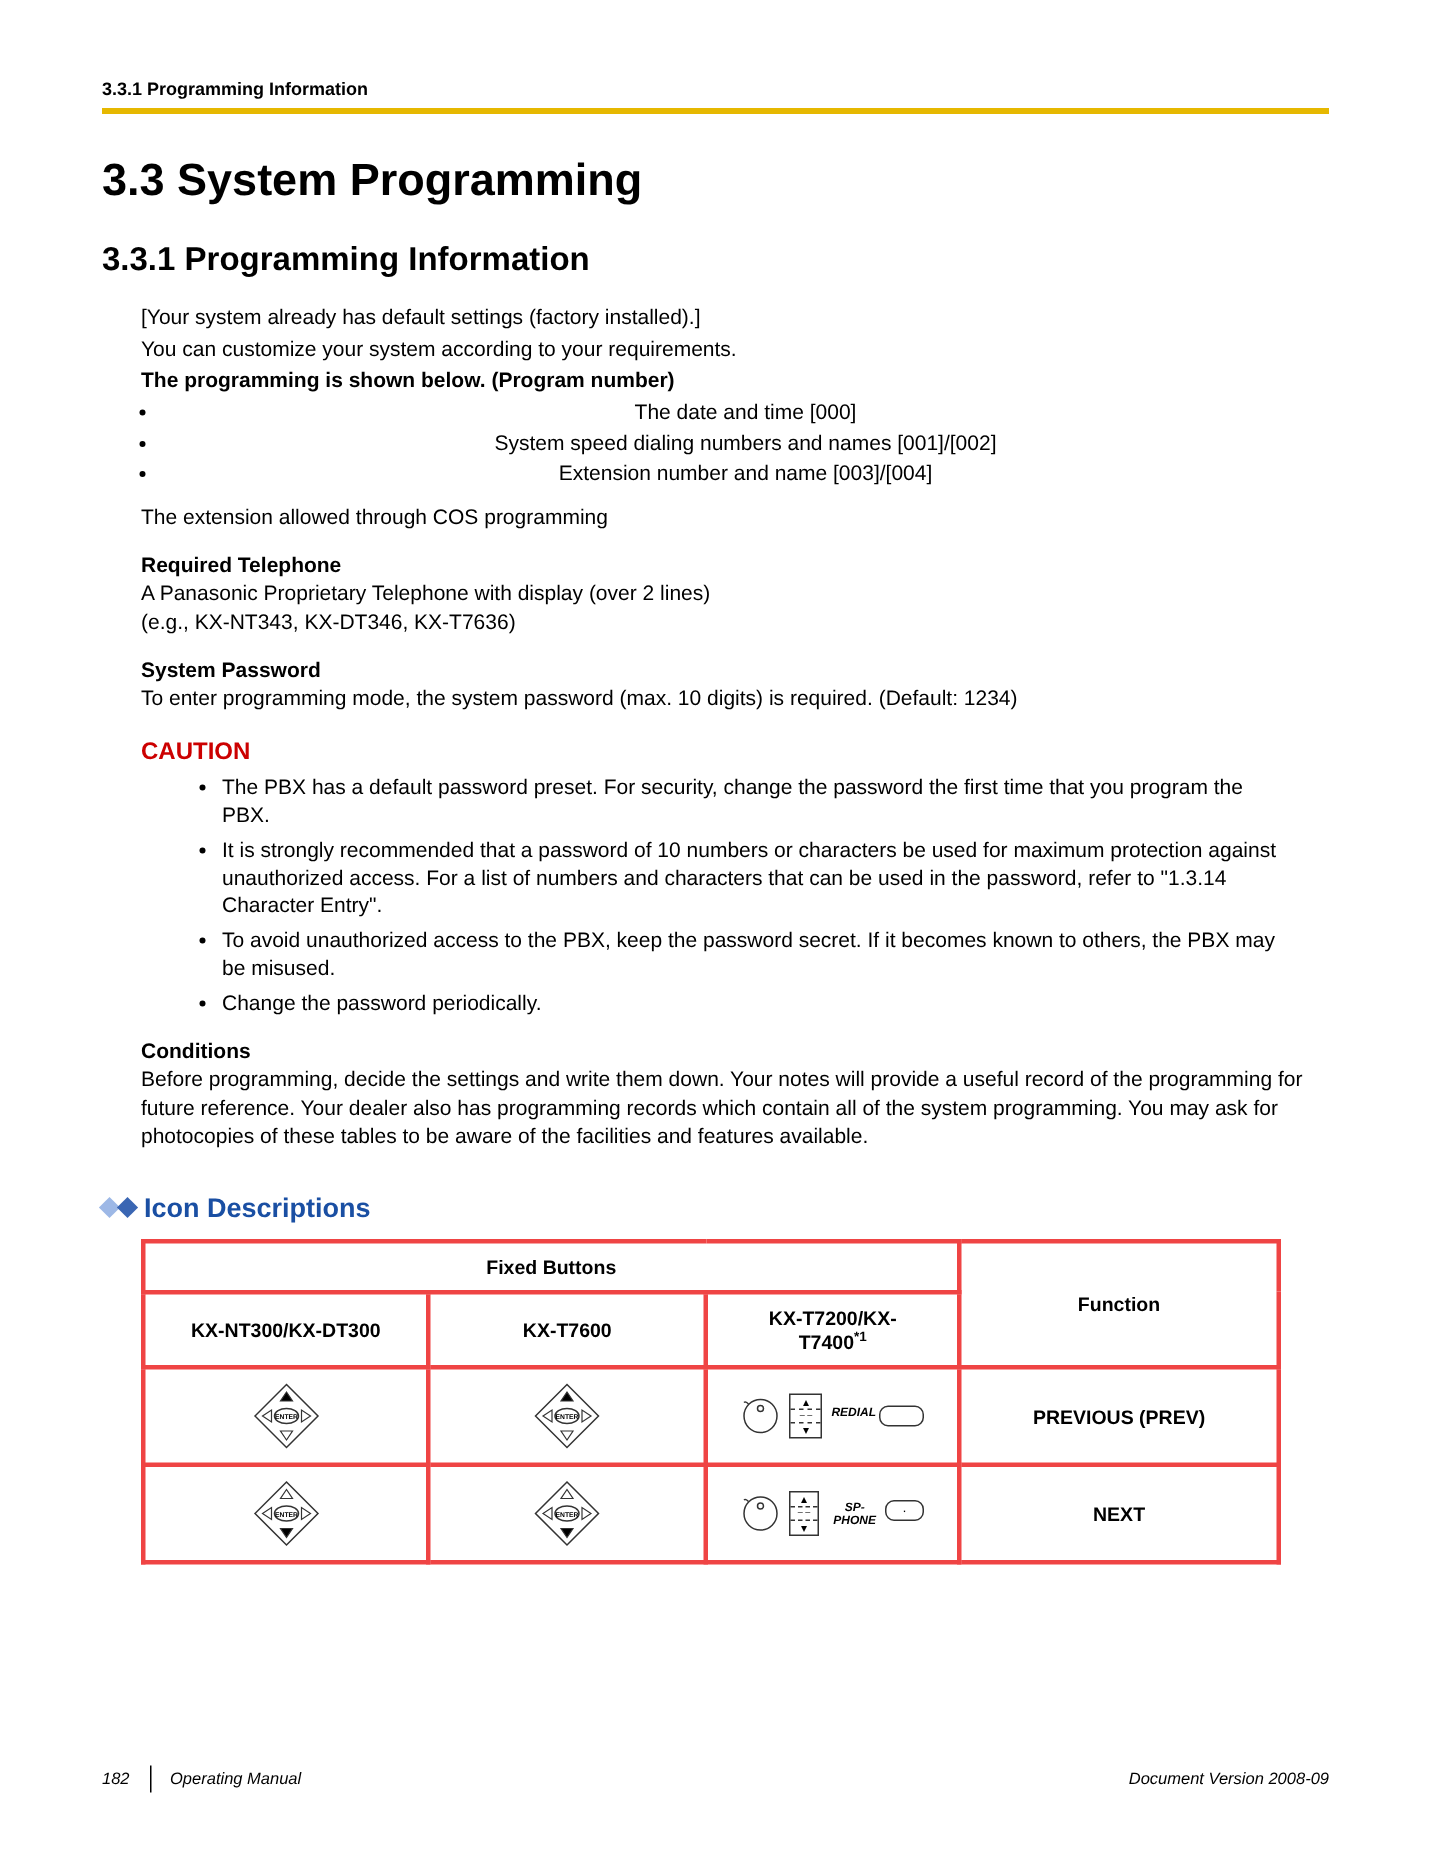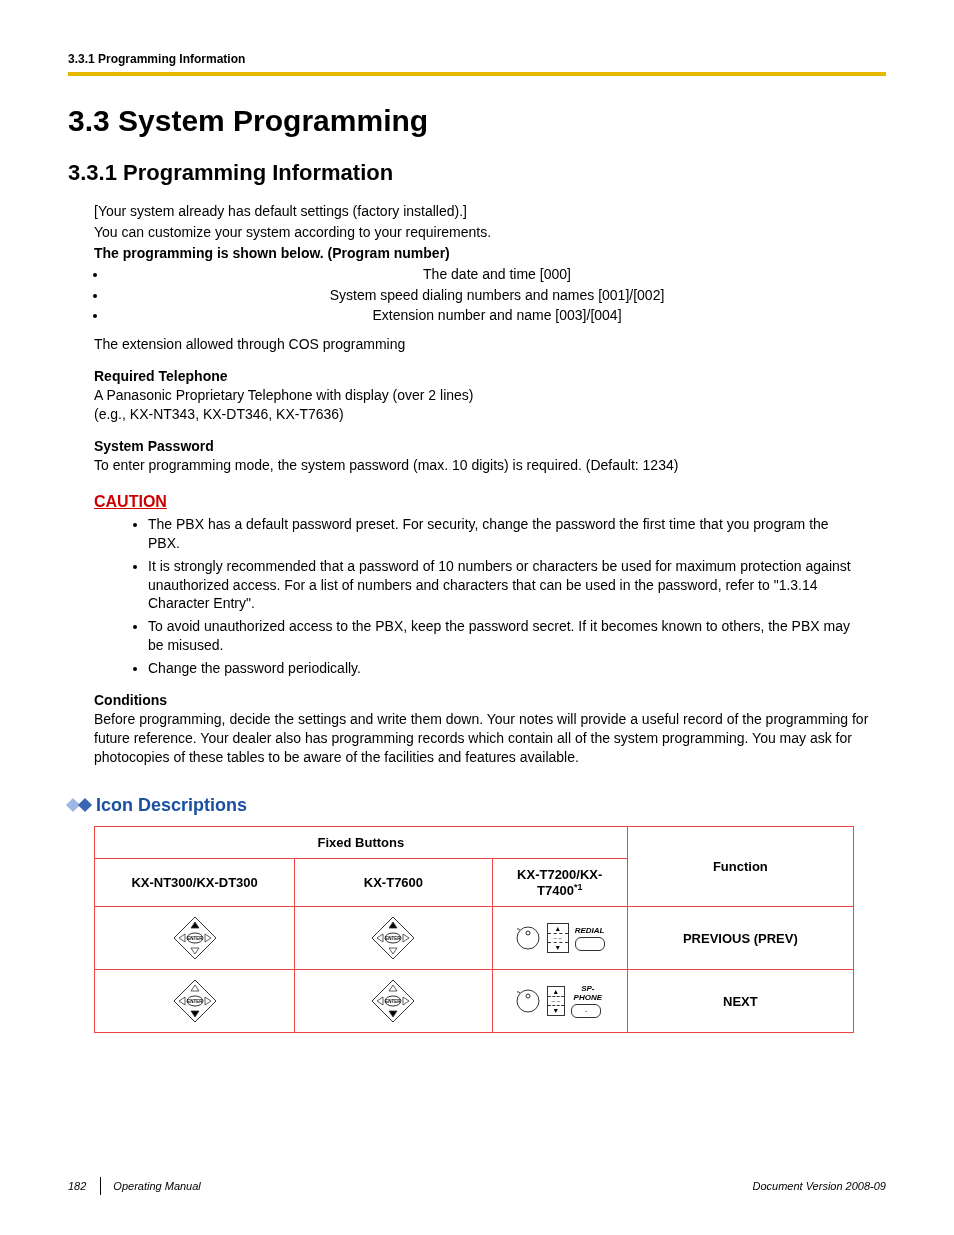--- a/index.html
+++ b/index.html
@@ -58,21 +58,20 @@
     margin: 14px 0 2px 26px;
   }
   .sub-p {
     font-size: 14px;
     line-height: 1.35;
     margin: 0 0 0 26px;
   }
   .caution {
     color: #c00;
     font-weight: bold;
-    text-decoration: underline;
     font-size: 16px;
     margin: 18px 0 4px 26px;
   }
   ul.cbul {
     margin: 2px 26px 10px 0;
     padding-left: 80px;
   }
   ul.cbul li {
     font-size: 14px;
     line-height: 1.35;
@@ -96,21 +95,21 @@
   }
   .diamond.light { background:#9db8e6; }
   .diamond.dark { background:#3a66b3; }
   table.fx {
     border-collapse: collapse;
     width: 760px;
     margin-left: 26px;
     font-size: 13px;
   }
   table.fx th, table.fx td {
-    border: 1px solid #ef4444;
+    border: 3px solid #ef4444;
     padding: 8px 22px;
     text-align: center;
     vertical-align: middle;
   }
   table.fx th { font-weight: bold; }
   .sup { font-size: 9px; vertical-align: super; }
   .nav-svg { display:block; margin:0 auto; }
   .btn-col { display:flex; align-items:center; justify-content:center; gap:6px; }
   .key-lbl { font-size:8px; font-style:italic; font-weight:bold; }
   .key-btn {
@@ -228,21 +227,21 @@
           <svg class="dial-svg" width="26" height="26">
             <circle cx="13" cy="13" r="11" fill="none" stroke="#333"></circle>
             <circle cx="13" cy="8" r="2" fill="none" stroke="#333"></circle>
             <path d="M5 5 Q3 3 2 4" fill="none" stroke="#333"></path>
           </svg>
           <div class="toggle-box">
             <div>▴</div>
                 <div class="mid">– –</div>
                 <div>▾</div>
           </div>
-          <div style="display:flex;flex-direction:column;align-items:flex-start;gap:2px">
+          <div style="display:flex;align-items:flex-start;gap:2px">
             <span class="key-lbl">REDIAL</span>
             <span class="key-btn"></span>
           </div>
         </div>
       </td>
       <td class="bold">PREVIOUS (PREV)</td>
     </tr>
     <tr>
       <td>
             <svg class="nav-svg" width="46" height="46">
@@ -271,21 +270,21 @@
           <svg class="dial-svg" width="26" height="26">
             <circle cx="13" cy="13" r="11" fill="none" stroke="#333"></circle>
             <circle cx="13" cy="8" r="2" fill="none" stroke="#333"></circle>
             <path d="M5 5 Q3 3 2 4" fill="none" stroke="#333"></path>
           </svg>
           <div class="toggle-box">
             <div>▴</div>
                 <div class="mid">– –</div>
                 <div>▾</div>
           </div>
-          <div style="display:flex;flex-direction:column;align-items:flex-start;gap:2px">
+          <div style="display:flex;flex-direction:row;align-items:flex-start;gap:2px">
             <span class="key-lbl">SP-PHONE</span>
             <span class="key-btn">·</span>
           </div>
         </div>
       </td>
       <td class="bold">NEXT</td>
     </tr>
   </tbody>
     </table>
 

